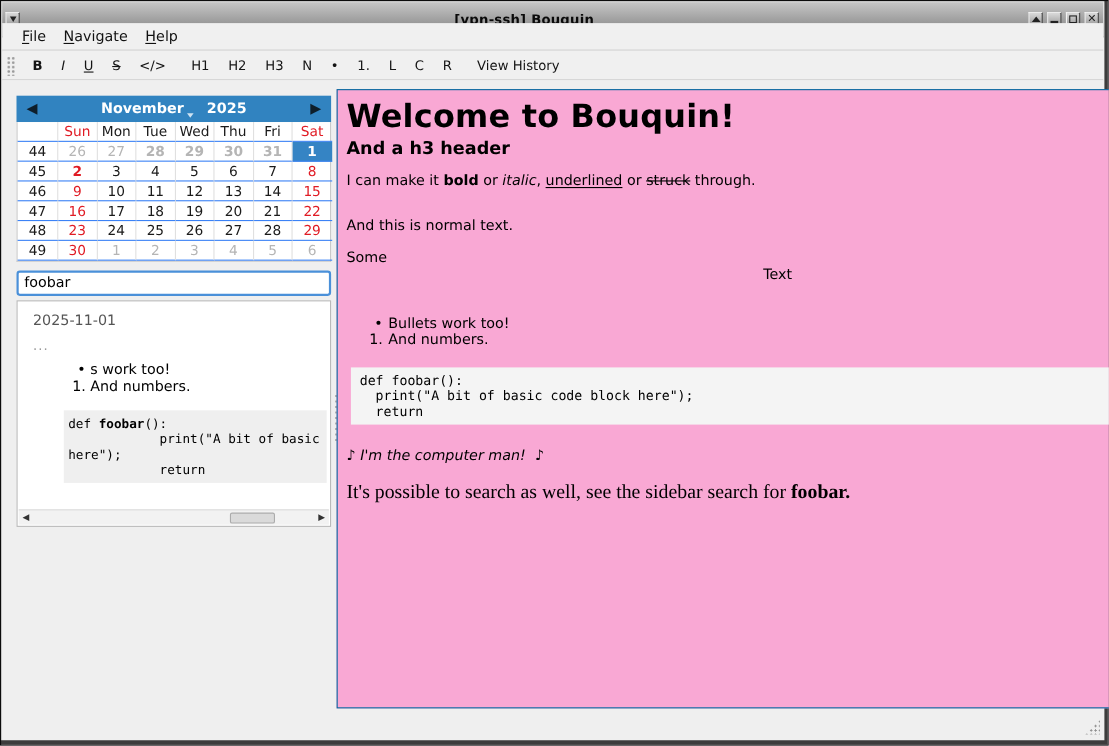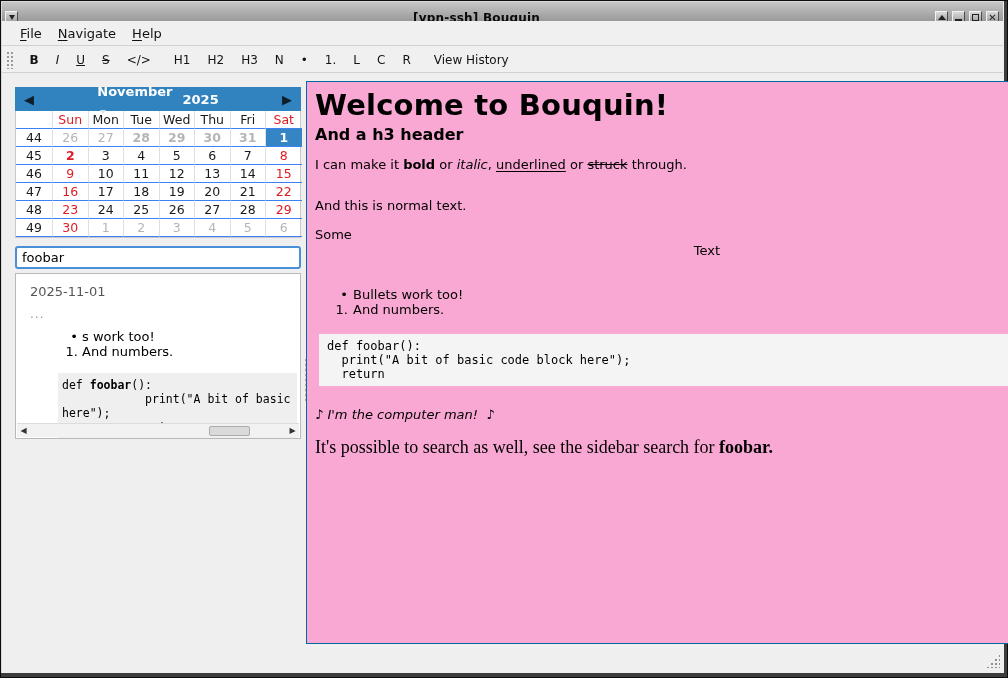--- a/index.html
+++ b/index.html
@@ -48,21 +48,21 @@
 
   
   .content { position:absolute; top:72px; left:1px; right:4px; bottom:5px; background:#efefef; }
 
   
   .calendar { position:absolute; left:13px; top:14px; width:286px; }
   .cal-head { height:24px; background:#3183c0; color:#fff; display:flex; align-items:center;
               font-weight:bold; font-size:13px; }
   .cal-arrow { color:#0e1e2a; font-size:13px; padding:0 9px; font-weight:normal; }
   .cal-spacer { flex:1; }
-  .cal-month-wrap { display:flex; align-items:flex-start;flex-direction:column; }
+  .cal-month-wrap { display:flex; align-items:flex-start; }
   .cal-caret { width:0; height:0; border-left:3.5px solid transparent; border-right:3.5px solid transparent;
                border-top:4px solid #cfe3f2; margin:11px 2px 0 3px; }
   .cal-year { margin-left:10px; }
   .cal-grid { display:grid; grid-template-columns:37px repeat(7,35.5px); grid-auto-rows:18px;
               background:#fff; border:1px solid #c9c9c9; border-top:none; font-size:12.5px; color:#1a1a1a; }
   .cell { display:flex; align-items:center; justify-content:center;
           border-right:1px solid #e0e0e0; border-bottom:1px solid #3b82f6; }
   .cell:nth-child(8n) { border-right:none; }
   .cell.dh { font-size:12.5px; }
   .cell.wk { }
@@ -70,21 +70,21 @@
   .c-adj { color:#b5b5b5; }
   .c-bold { font-weight:bold; }
   .c-sel { background:#3584c4; color:#fff; font-weight:bold; }
 
   
   .search-input { position:absolute; left:13px; top:173px; width:286px; height:23px;
                   border:2px solid #4a90d9; border-radius:3px; background:#fff; font-size:13px;
                   font-family:"DejaVu Sans","Liberation Sans",sans-serif; padding:0 5px; color:#000; outline:none; }
 
   
-  .results { position:absolute; left:13px; top:200px; width:286px; height:166px; background:#fff;
+  .results { position:absolute; left:13px; top:200px; width:286px; height:206px; background:#fff;
              border:1px solid #b9b9b9; overflow:hidden; }
   .r-inner { padding:10px 0 0 14px; font-size:13px; color:#000; }
   .r-date { color:#555; margin-bottom:8px; }
   .r-ellipsis { color:#9a9a9a; font-size:12px; margin-bottom:8px; letter-spacing:1px; }
   .r-list { margin-left:30px; line-height:15px; }
   .r-list .li { display:flex; }
   .r-list .marker { width:18px; text-align:right; margin-right:4px; flex:0 0 auto; }
   .r-code { margin:14px 3px 0 28px; background:#efefef; font-family:"DejaVu Sans Mono","Liberation Mono",monospace;
             font-size:11.5px; line-height:14px; padding:5px 4px; color:#000; }
   .r-code .cl { white-space:pre; }

